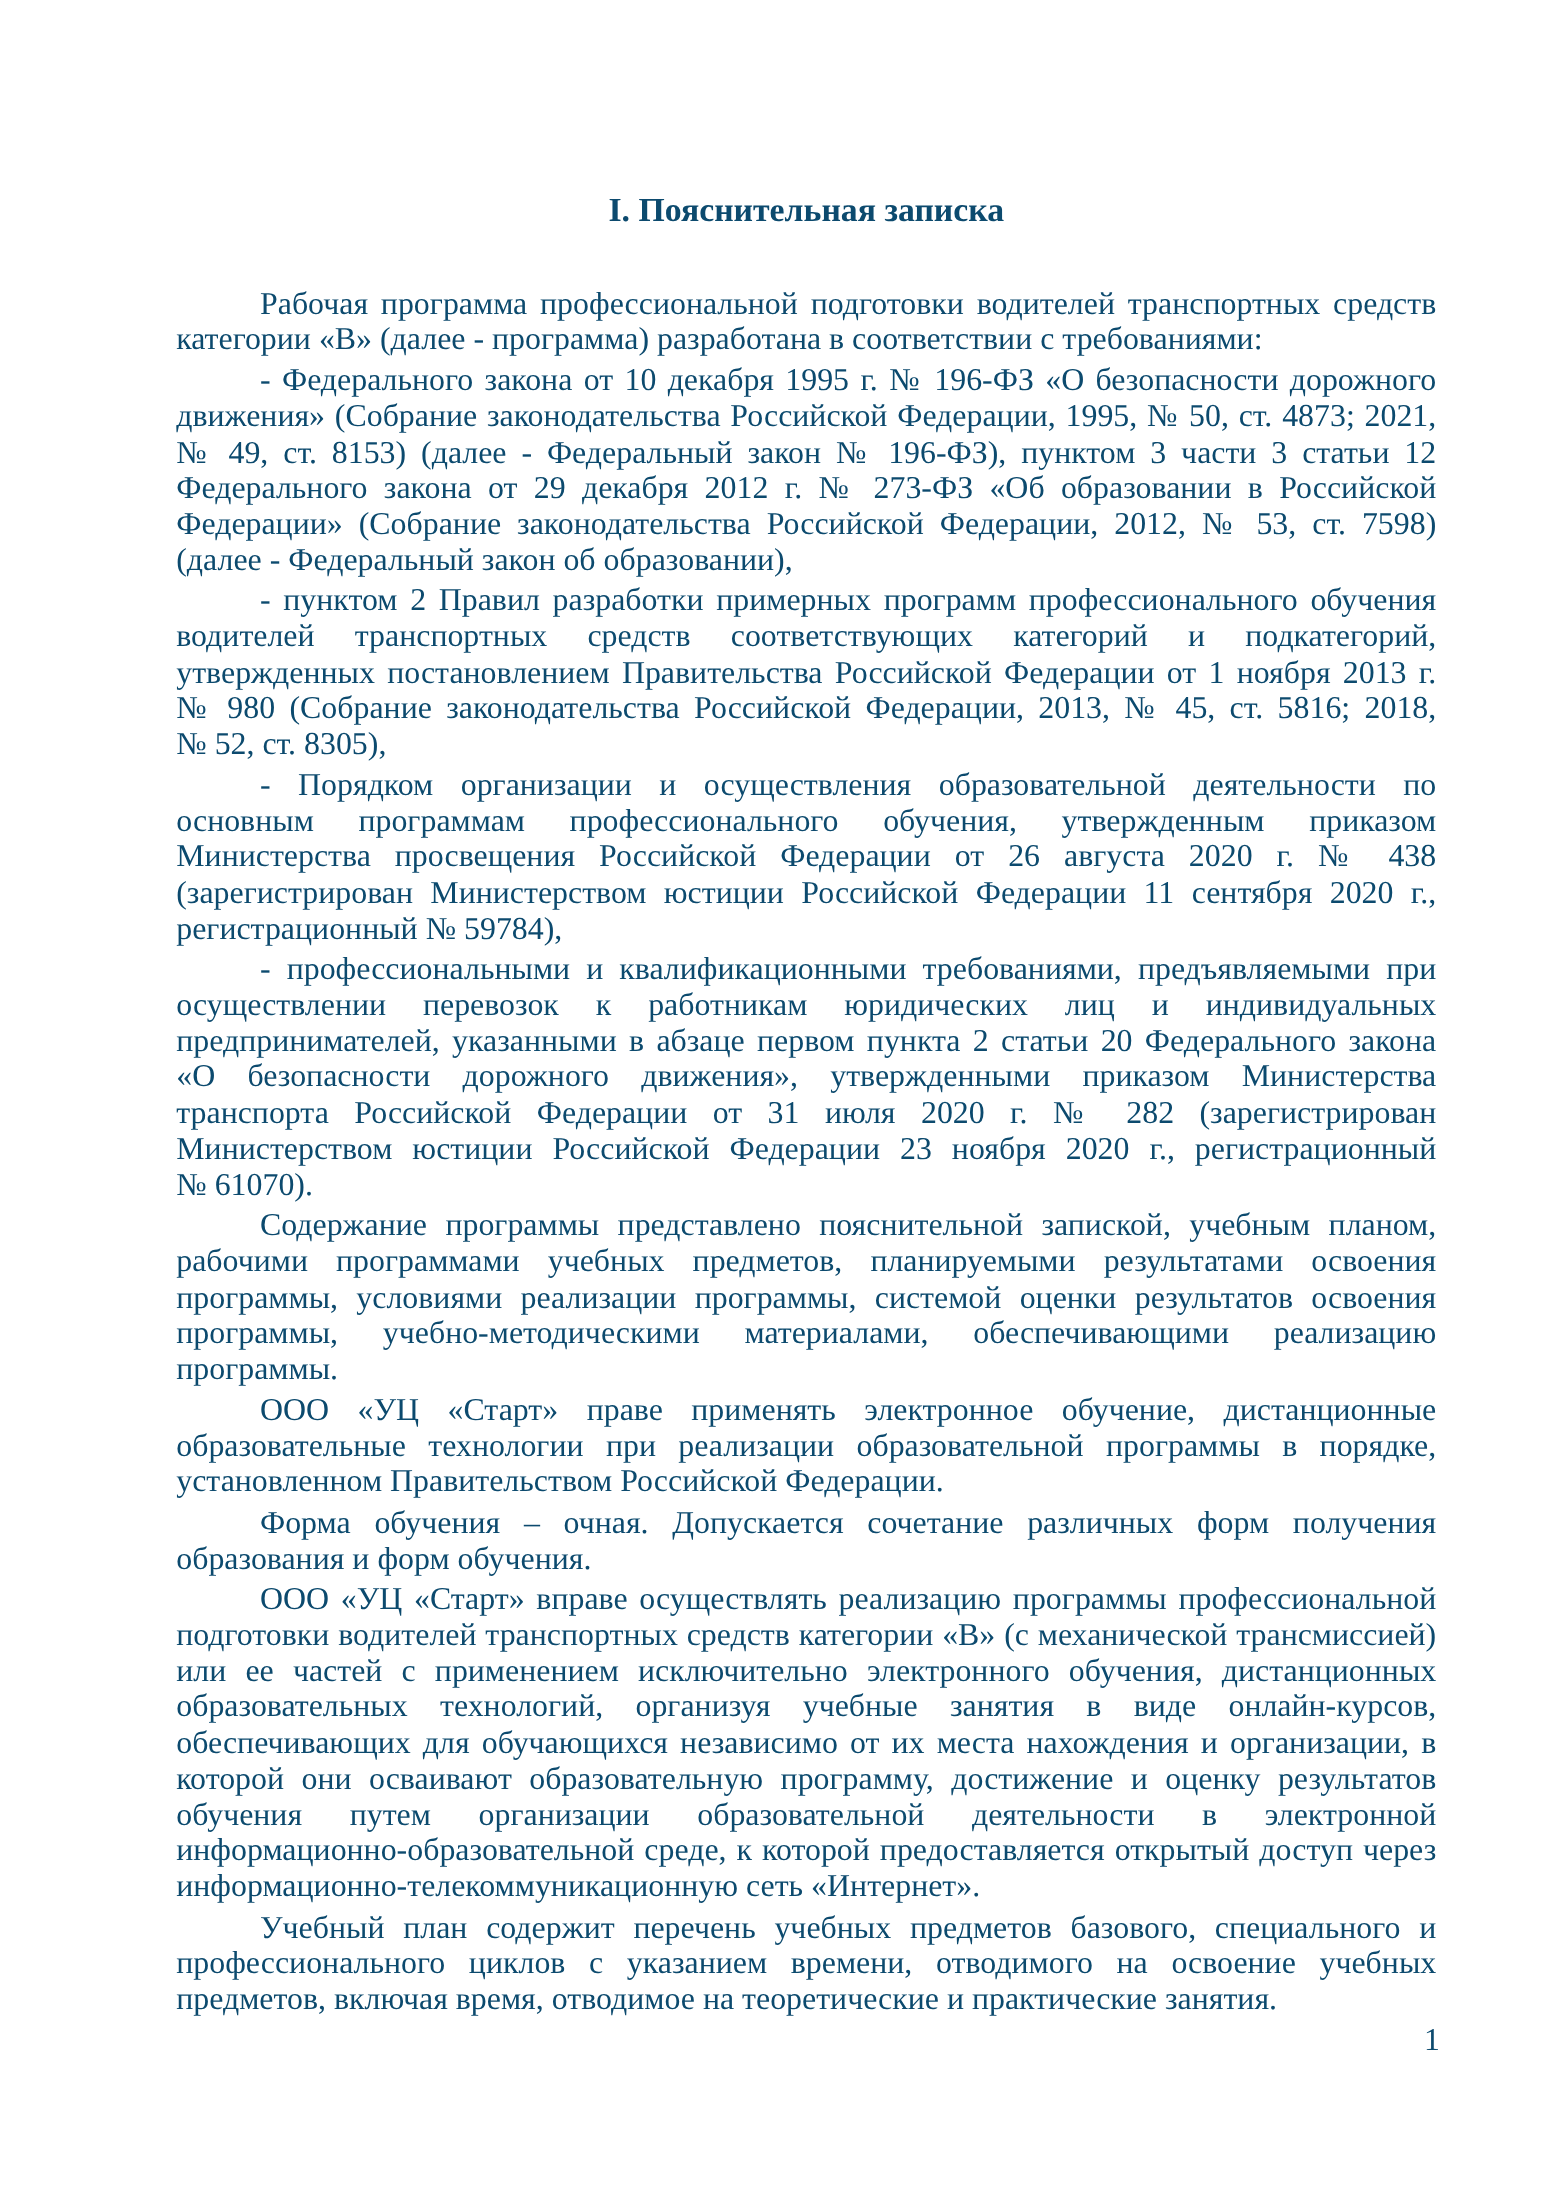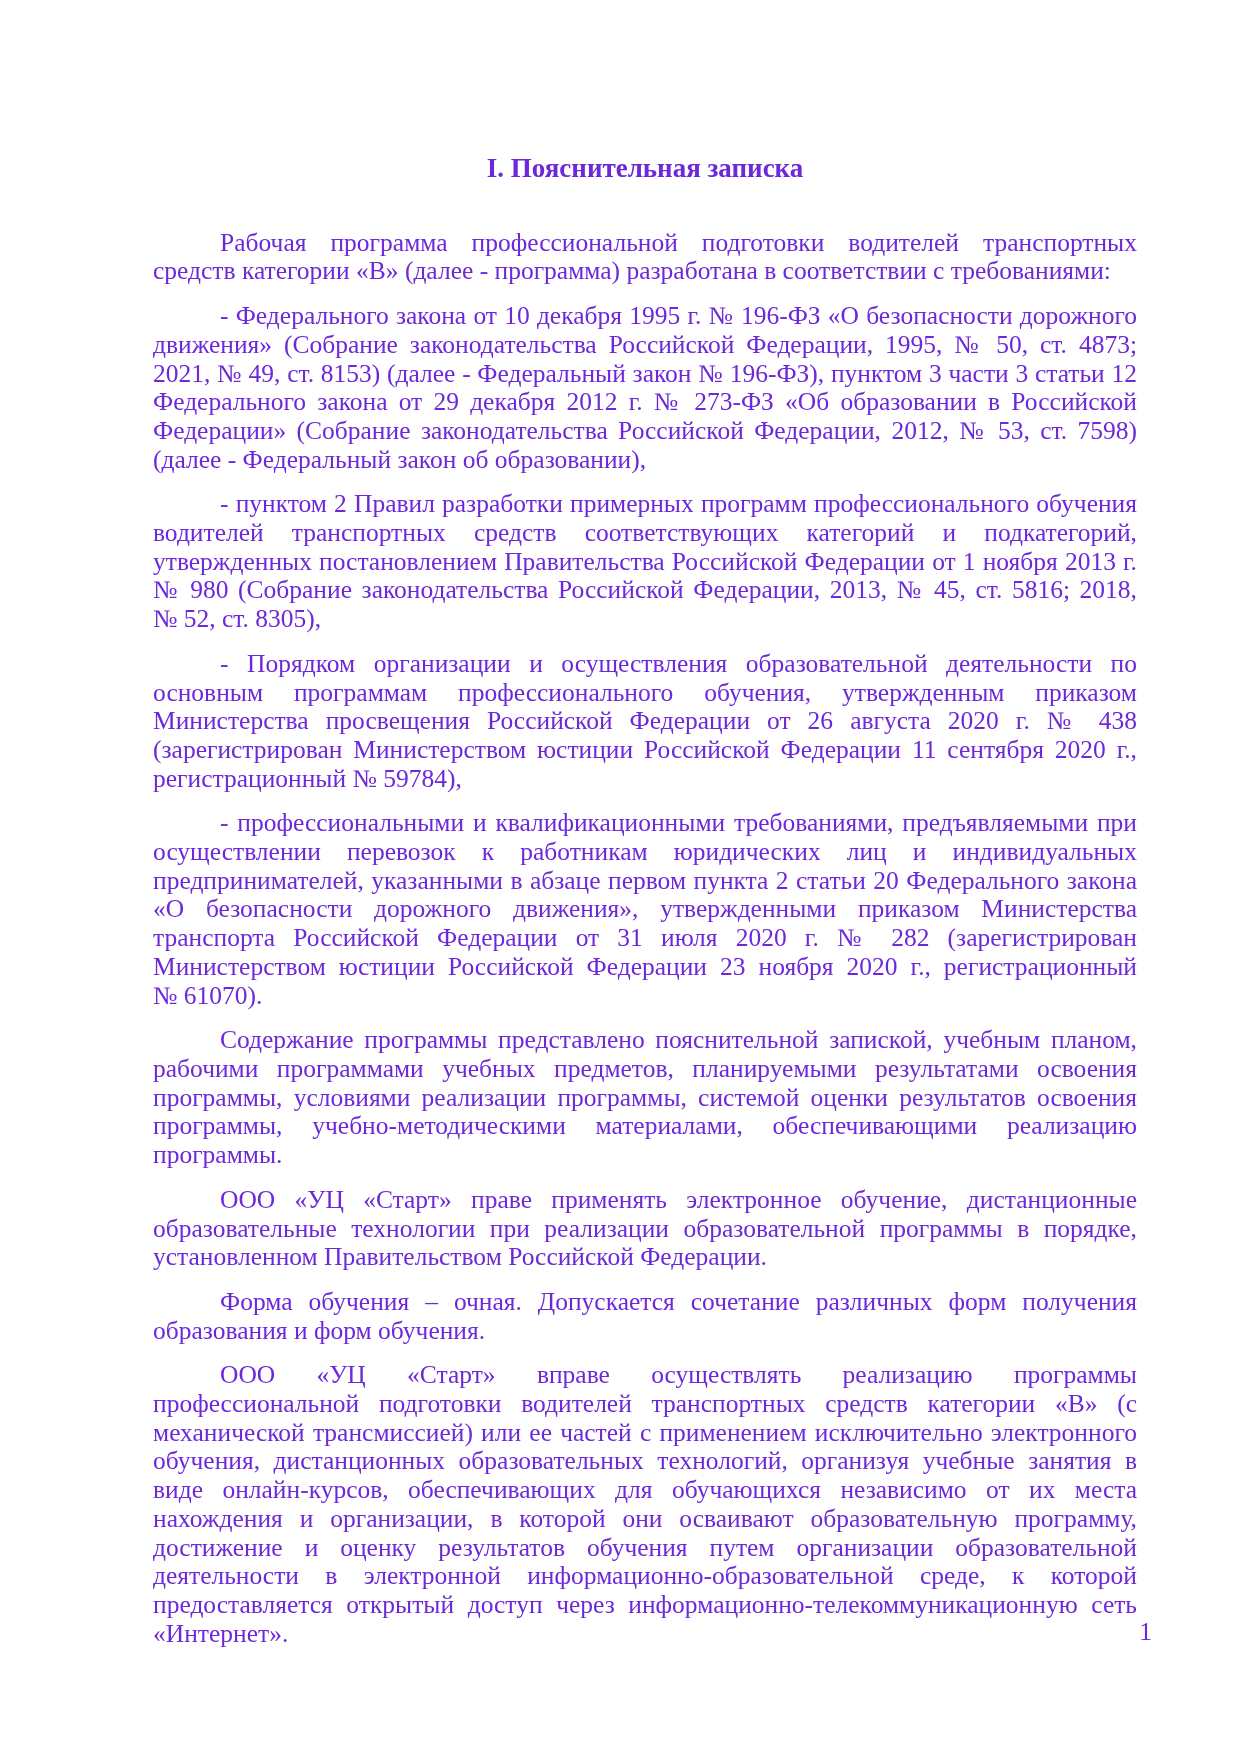--- a/index.html
+++ b/index.html
@@ -7,38 +7,38 @@
     padding: 0;
     background: #ffffff;
   }
   .page {
     position: relative;
     width: 1241px;
     height: 1755px;
     background: #ffffff;
     overflow: hidden;
     font-family: "Liberation Serif", serif;
-    color: #6d28d9;
+    color: #0c4a6e;
   }
   .content {
     position: absolute;
     left: 137px;
     top: 154px;
     width: 1016px;
   }
   .title {
     margin: 0 0 46px 0;
     font-size: 27px;
     line-height: 28.7px;
     font-weight: 700;
     text-align: center;
     white-space: pre;
   }
   .paragraphs p {
-    margin: 16px;
+    margin: 4px;
     font-size: 25.5px;
     line-height: 28.7px;
     text-align: justify;
     text-indent: 67px;
   }
   .page-number {
     position: absolute;
     top: 1618px;
     right: 89px;
     font-size: 25.5px;
@@ -55,16 +55,17 @@
     <div class="paragraphs">
         <p>Рабочая программа профессиональной подготовки водителей транспортных средств категории «В» (далее - программа) разработана в соответствии с требованиями:</p>
         <p>- Федерального закона от 10 декабря 1995 г. №&nbsp;196-ФЗ «О безопасности дорожного движения» (Собрание законодательства Российской Федерации, 1995, №&nbsp;50, ст. 4873; 2021, №&nbsp;49, ст. 8153) (далее - Федеральный закон №&nbsp;196-ФЗ), пунктом&nbsp;3 части 3 статьи&nbsp;12 Федерального закона от 29 декабря 2012&nbsp;г. №&nbsp;273-ФЗ «Об образовании в Российской Федерации» (Собрание законодательства Российской Федерации, 2012, №&nbsp;53, ст. 7598) (далее - Федеральный закон об образовании),</p>
         <p>- пунктом 2 Правил разработки примерных программ профессионального обучения водителей транспортных средств соответствующих категорий и подкатегорий, утвержденных постановлением Правительства Российской Федерации от 1 ноября 2013 г. №&nbsp;980 (Собрание законодательства Российской Федерации, 2013, №&nbsp;45, ст. 5816; 2018, №&nbsp;52, ст. 8305),</p>
         <p>- Порядком организации и осуществления образовательной деятельности по основным программам профессионального обучения, утвержденным приказом Министерства просвещения Российской Федерации от 26 августа 2020&nbsp;г. №&nbsp;438 (зарегистрирован Министерством юстиции Российской Федерации 11 сентября 2020 г., регистрационный №&nbsp;59784),</p>
         <p>- профессиональными и квалификационными требованиями, предъявляемыми при осуществлении перевозок к работникам юридических лиц и индивидуальных предпринимателей, указанными в абзаце первом пункта 2 статьи 20 Федерального закона «О безопасности дорожного движения», утвержденными приказом Министерства транспорта Российской Федерации от 31 июля 2020&nbsp;г. №&nbsp;282 (зарегистрирован Министерством юстиции Российской Федерации 23 ноября 2020&nbsp;г., регистрационный №&nbsp;61070).</p>
         <p>Содержание программы представлено пояснительной запиской, учебным планом, рабочими программами учебных предметов, планируемыми результатами освоения программы, условиями реализации программы, системой оценки результатов освоения программы, учебно-методическими материалами, обеспечивающими реализацию программы.</p>
         <p>ООО «УЦ «Старт» праве применять электронное обучение, дистанционные образовательные технологии при реализации образовательной программы в порядке, установленном Правительством Российской Федерации.</p>
         <p>Форма обучения – очная. Допускается сочетание различных форм получения образования и форм обучения.</p>
         <p>ООО «УЦ «Старт» вправе осуществлять реализацию программы профессиональной подготовки водителей транспортных средств категории «В» (с механической трансмиссией) или ее частей с применением исключительно электронного обучения, дистанционных образовательных технологий, организуя учебные занятия в виде онлайн-курсов, обеспечивающих для обучающихся независимо от их места нахождения и организации, в которой они осваивают образовательную программу, достижение и оценку результатов обучения путем организации образовательной деятельности в электронной информационно-образовательной среде, к которой предоставляется открытый доступ через информационно-телекоммуникационную сеть «Интернет».</p>
+        <p>Учебный план содержит перечень учебных предметов базового, специального и профессионального циклов с указанием времени, отводимого на освоение учебных предметов, включая время, отводимое на теоретические и практические занятия.</p>
       </div>
   </div>
   <div class="page-number">1</div>
 </div>
 
 </body></html>

